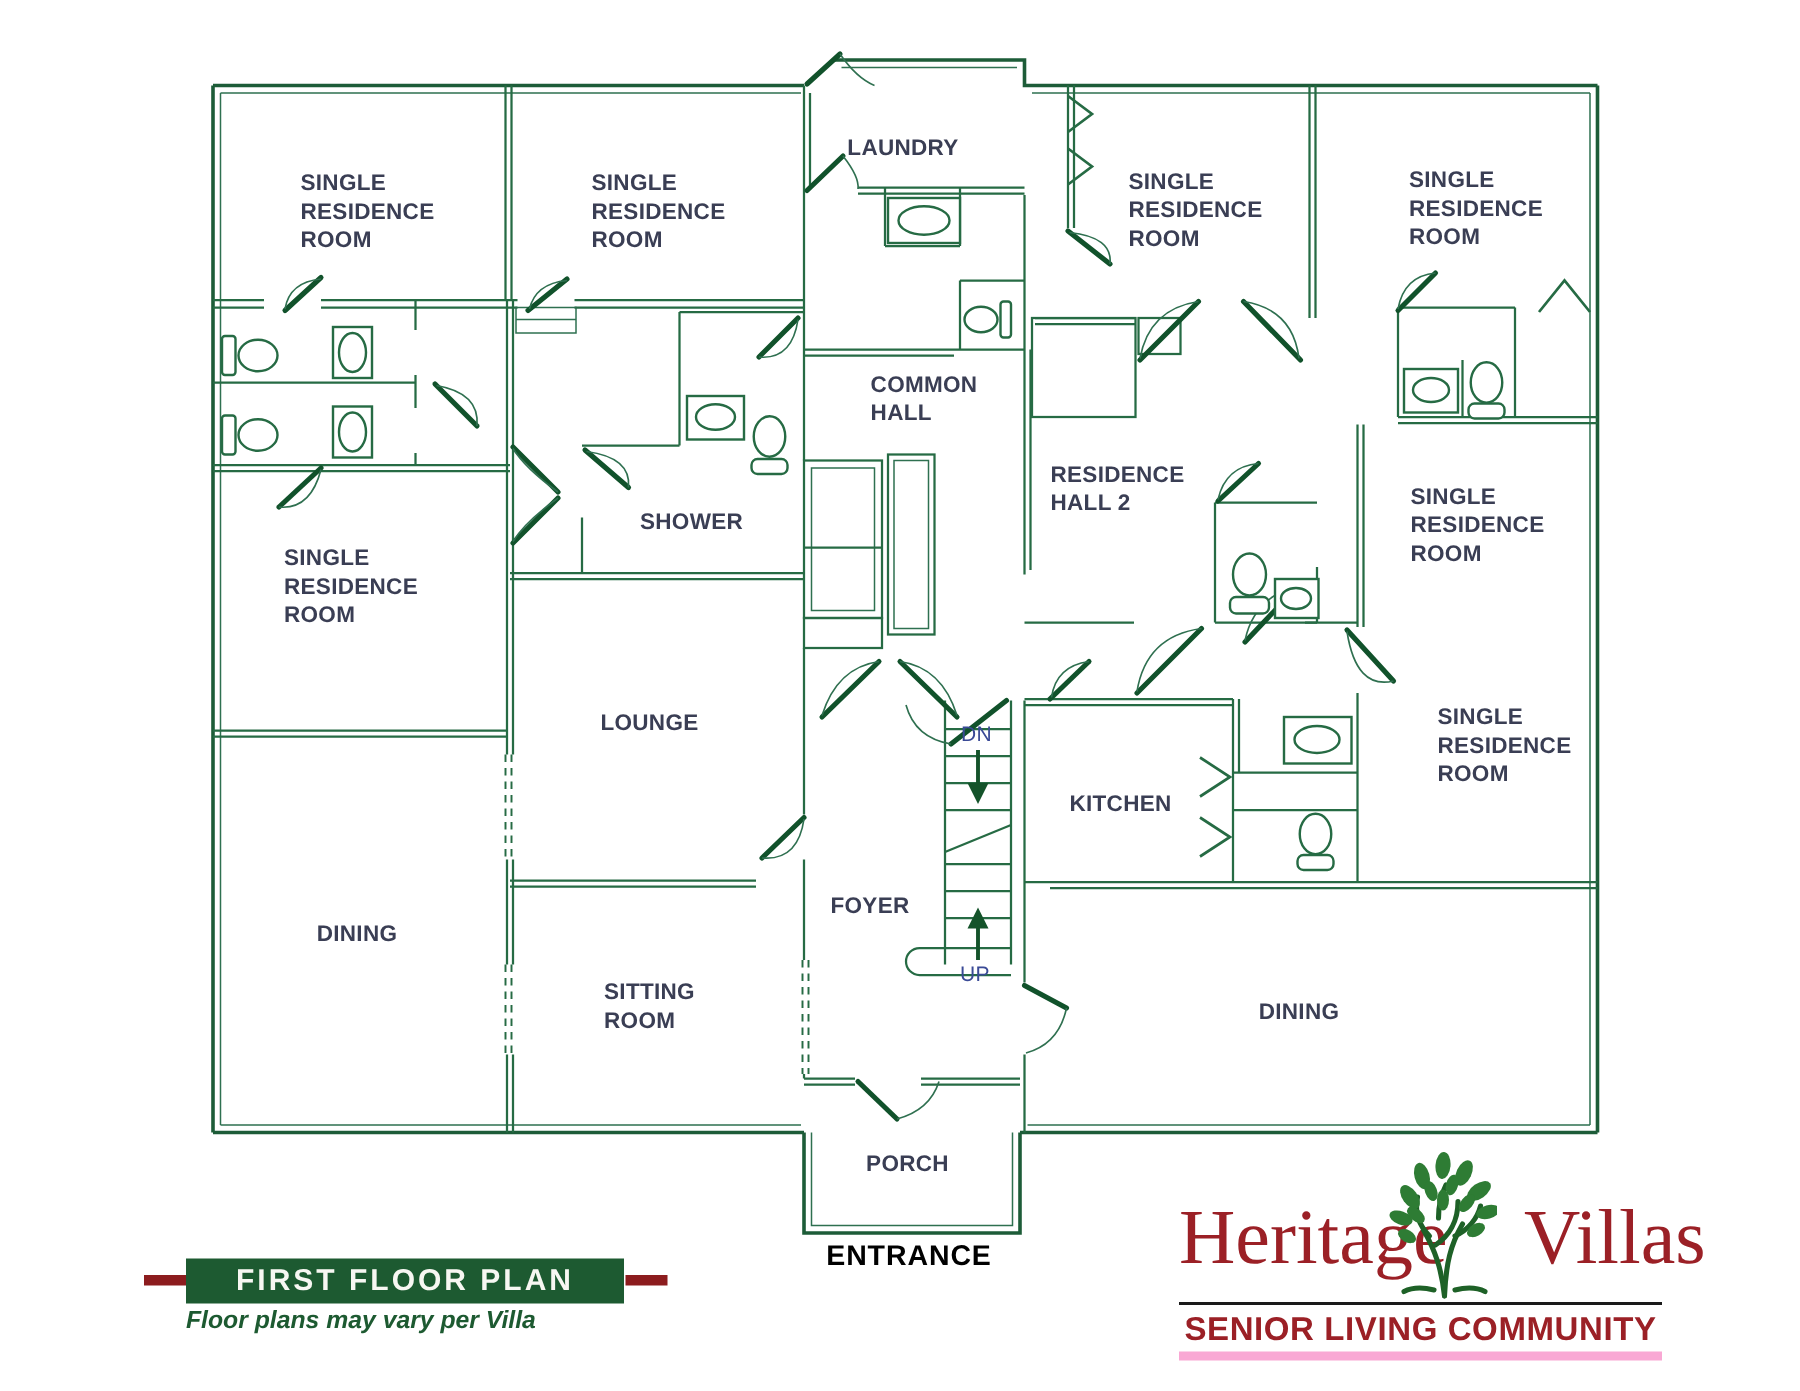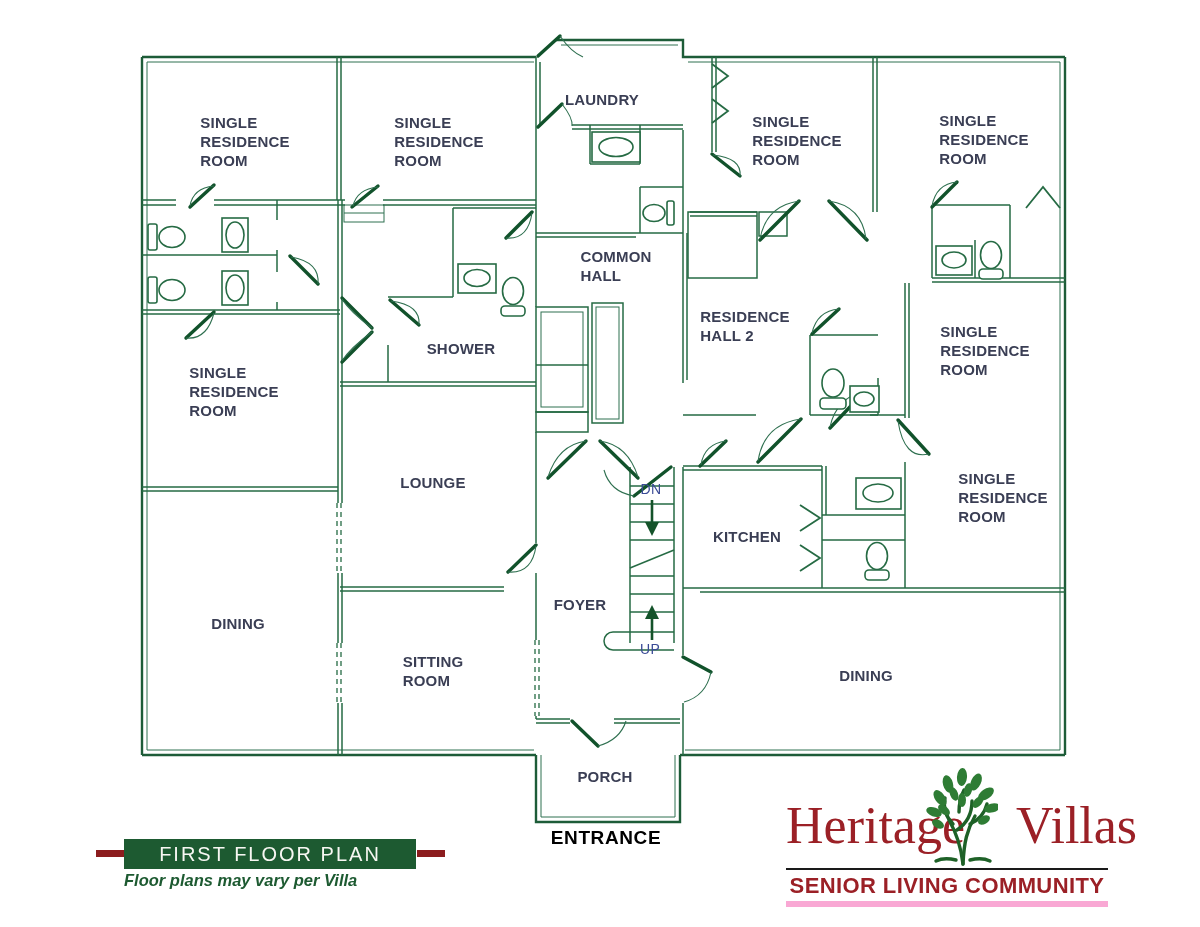--- a/index.html
+++ b/index.html
@@ -20,21 +20,21 @@
   
   .lbl{position:absolute;transform:translate(-50%,-50%);font-weight:700;font-size:15px;
        line-height:1.25;color:#3a3e54;letter-spacing:.2px;white-space:pre-line;text-align:left;}
   .stair-lbl{position:absolute;transform:translate(-50%,-50%);font-weight:400;font-size:14px;
        color:#3a4a96;letter-spacing:.3px;}
   .entrance{position:absolute;transform:translate(-50%,-50%);font-weight:700;font-size:19px;
        color:#000000;letter-spacing:.6px;}
   
   .banner{position:absolute;left:96px;top:837px;width:352px;height:52px;}
   .banner .bar{position:absolute;left:28px;top:2px;width:292px;height:30px;background:#1d5a31;
-       color:#f7f7f2;font-weight:400;font-size:20px;letter-spacing:2px;text-align:center;line-height:30px;}
+       color:#f7f7f2;font-weight:700;font-size:20px;letter-spacing:2px;text-align:center;line-height:30px;}
   .banner .tick-l{position:absolute;left:0;top:13px;width:28px;height:7px;background:#8c1c1e;}
   .banner .tick-r{position:absolute;left:321px;top:13px;width:28px;height:7px;background:#8c1c1e;}
   .banner .sub{position:absolute;left:28px;top:34px;width:292px;
        font-style:italic;font-weight:700;font-size:16.5px;color:#1d5a31;}
   
   .logo{position:absolute;left:786px;top:766px;width:322px;height:140px;}
   .logo .nm{position:absolute;font-family:"Liberation Serif",serif;font-size:52px;color:#9b2026;}
   .logo .nm1{left:0;top:30px;}
   .logo .nm2{left:230px;top:30px;}
   .logo .tree{position:absolute;left:140px;top:2px;}

